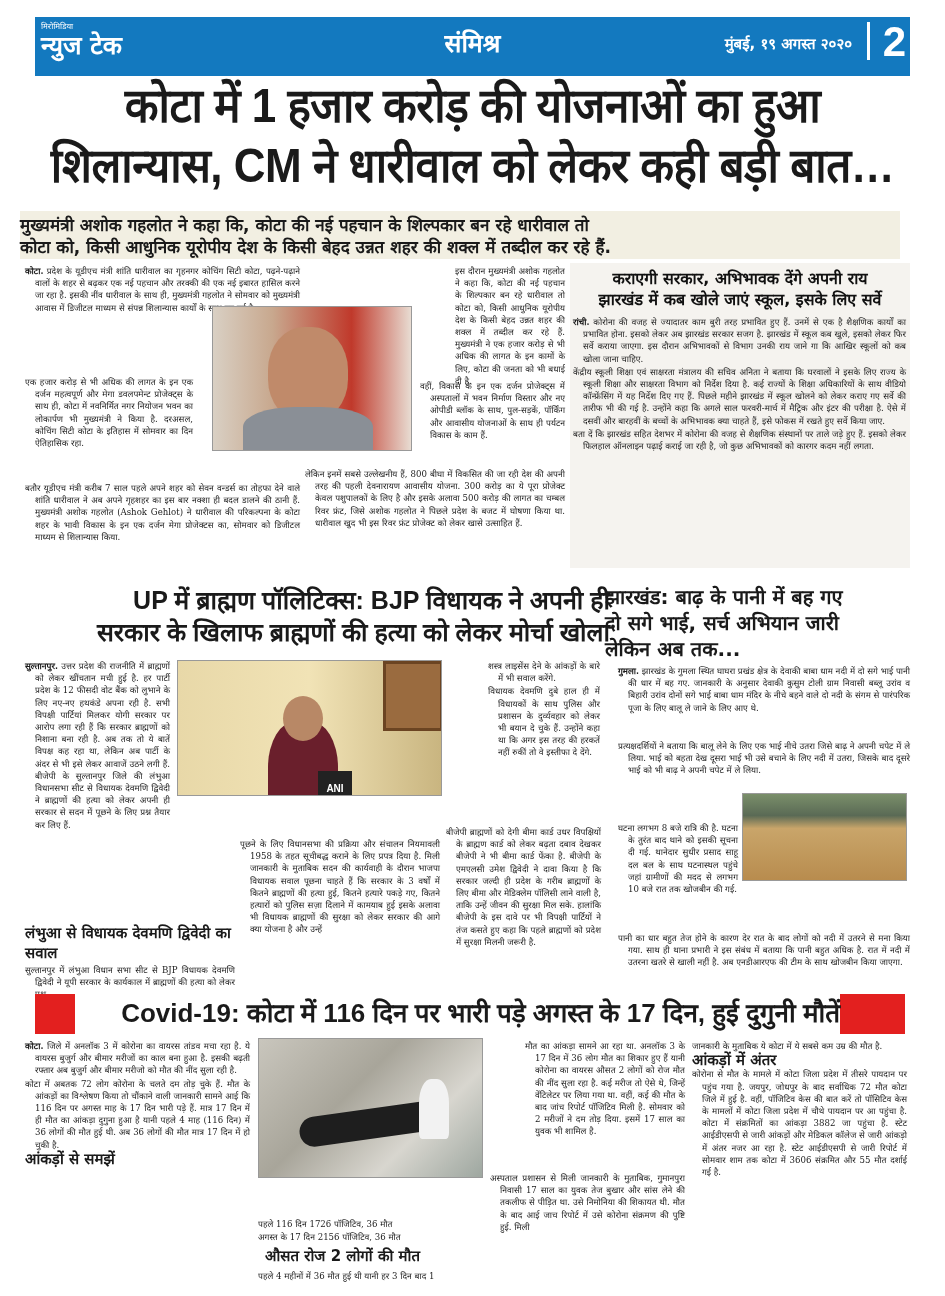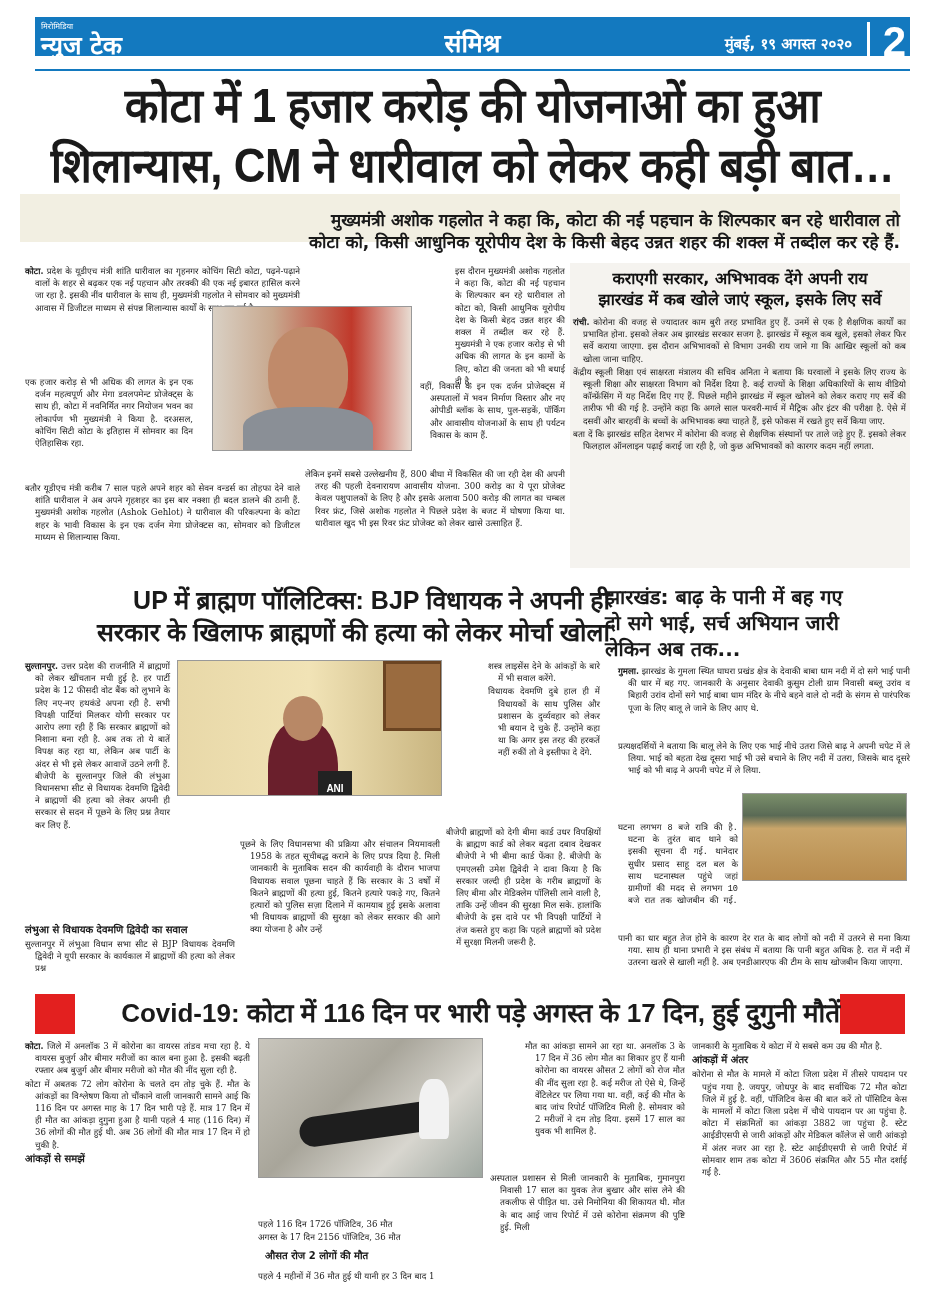--- a/index.html
+++ b/index.html
@@ -1,40 +1,40 @@
 <!DOCTYPE html>
 <html><head>
 <meta charset="utf-8">
 <style>
 *{box-sizing:border-box;margin:0;padding:0}
 html,body{width:945px;height:1296px;background:#fff;overflow:hidden}
 body{font-family:"DejaVu Serif",serif;color:#1a1a1a;position:relative}
 .abs{position:absolute}
-.masthead{left:35px;top:17px;width:875px;height:39px;background:#1379bf;color:#fff}
+.masthead{left:35px;top:17px;width:875px;height:59px;background:#1379bf;color:#fff}
 .mast-small{position:absolute;left:6px;top:3px;font-size:8px;font-family:"DejaVu Sans",sans-serif}
 .mast-logo{position:absolute;left:6px;top:13px;font-size:25px;font-family:"DejaVu Sans",sans-serif;font-weight:bold;line-height:32px}
 .mast-section{position:absolute;left:0;right:0;top:8px;text-align:center;font-size:25px;font-weight:bold;font-family:"DejaVu Sans",sans-serif}
 .mast-date{position:absolute;right:58px;top:16px;font-size:15px;font-family:"DejaVu Sans",sans-serif;font-weight:bold}
 .mast-sep{position:absolute;right:40px;top:5px;width:3px;height:38px;background:#fff}
 .mast-page{position:absolute;right:4px;top:0;font-size:42px;font-weight:bold;font-family:"Liberation Sans",sans-serif;line-height:50px}
 .mast-rule{left:35px;top:69px;width:875px;height:2px;background:#1379bf}
 .headline{left:20px;top:80px;width:905px;text-align:center;font-family:"Liberation Sans",sans-serif;font-weight:bold;font-size:44px;line-height:56px;letter-spacing:-.5px;transform:scaleY(1.08)}
-.deck{left:20px;top:194px;width:880px;height:48px;background:#f2efe2;text-align:right;font-family:"DejaVu Sans",sans-serif;font-weight:bold;font-size:17px;line-height:22px;padding-top:15px}
+.deck{left:20px;top:211px;width:880px;height:48px;background:#f2efe2;text-align:left;font-family:"DejaVu Sans",sans-serif;font-weight:bold;font-size:17px;line-height:22px;padding-top:3px}
 .body{font-size:8.6px;line-height:12.2px;text-align:justify}
 .body p{text-indent:0;padding-left:10px;text-indent:-10px;margin-bottom:1px}
 .dl{font-weight:bold}
 .photo{overflow:hidden}
 .box-right{left:570px;top:263px;width:340px;height:305px;background:#f5f3ef}
 .sub-h{font-family:"DejaVu Sans",sans-serif;font-weight:bold;text-align:center;color:#111}
 .h2{left:30px;top:584px;width:580px;text-align:right;font-family:Liberation Sans, sans-serif;font-weight:bold;font-size:25px;line-height:32px}
 .h3{left:605px;top:584px;width:310px;text-align:left;font-family:"DejaVu Sans",sans-serif;font-weight:bold;font-size:20px;line-height:26px}
 .covid-bar{top:994px;height:40px}
 .red{background:#e3201f}
 .h4{left:100px;top:996px;width:740px;text-align:right;font-family:"Liberation Sans",sans-serif;font-weight:bold;font-size:26px;line-height:34px}
-.subhead{font-family:"DejaVu Sans",sans-serif;font-weight:bold;font-size:10px;margin:2px 0}
+.subhead{font-family:"DejaVu Sans",sans-serif;font-weight:bold;font-size:15px;margin:2px 0}
 .caption{font-size:8.6px;line-height:12.5px}
 </style>
 </head>
 <body>
 
 <div class="abs masthead">
   <span class="mast-small">मिरोमिडिया</span>
   <span class="mast-logo">न्युज टेक</span>
   <span class="mast-section">संमिश्र</span>
   <span class="mast-date">मुंबई, १९ अगस्त २०२०</span>
@@ -125,21 +125,21 @@
   <div>दो सगे भाई, सर्च अभियान जारी</div>
   <div>लेकिन अब तक...</div>
 </div>
 <div class="abs body" style="left:618px;top:665px;width:292px;">
   <p><span class="dl">गुमला.</span> <span>झारखंड के गुमला स्थित घाघरा प्रखंड क्षेत्र के देवाकी बाबा धाम नदी में दो सगे भाई पानी की धार में बह गए. जानकारी के अनुसार देवाकी कुसुम टोली ग्राम निवासी बब्लू उरांव व बिहारी उरांव दोनों सगे भाई बाबा धाम मंदिर के नीचे बहने वाले दो नदी के संगम से पारंपरिक पूजा के लिए बालू ले जाने के लिए आए थे.</span></p>
 </div>
 <div class="abs body" style="left:618px;top:740px;width:292px;">
   <p style="padding-right:0">प्रत्यक्षदर्शियों ने बताया कि बालू लेने के लिए एक भाई नीचे उतरा जिसे बाढ़ ने अपनी चपेट में ले लिया. भाई को बहता देख दूसरा भाई भी उसे बचाने के लिए नदी में उतरा, जिसके बाद दूसरे भाई को भी बाढ़ ने अपनी चपेट में ले लिया.</p>
 </div>
 <div class="abs photo" style="left:742px;top:793px;width:165px;height:88px;background:linear-gradient(180deg,#7a8f6a 0%,#5a6a55 25%,#c9a56a 40%,#b88c4e 100%);border:1px solid #999"></div>
-<div class="abs body" style="left:618px;top:822px;width:120px;font-family:Liberation Mono, monospace;">
+<div class="abs body" style="left:618px;top:822px;width:120px;">
   <p>घटना लगभग 8 बजे रात्रि की है. घटना के तुरंत बाद थाने को इसकी सूचना दी गई. थानेदार सुधीर प्रसाद साहू दल बल के साथ घटनास्थल पहुंचे जहां ग्रामीणों की मदद से लगभग 10 बजे रात तक खोजबीन की गई.</p>
 </div>
 <div class="abs body" style="left:618px;top:932px;width:292px;">
   <p>पानी का धार बहुत तेज होने के कारण देर रात के बाद लोगों को नदी में उतरने से मना किया गया. साथ ही थाना प्रभारी ने इस संबंध में बताया कि पानी बहुत अधिक है. रात में नदी में उतरना खतरे से खाली नहीं है. अब एनडीआरएफ की टीम के साथ खोजबीन किया जाएगा.</p>
 </div>
 
 <div class="abs red covid-bar" style="left:35px;width:40px"></div>
 <div class="abs red covid-bar" style="left:840px;width:65px"></div>
 <div class="abs h4">Covid-19: कोटा में 116 दिन पर भारी पड़े अगस्त के 17 दिन, हुई दुगुनी मौतें</div>
 

